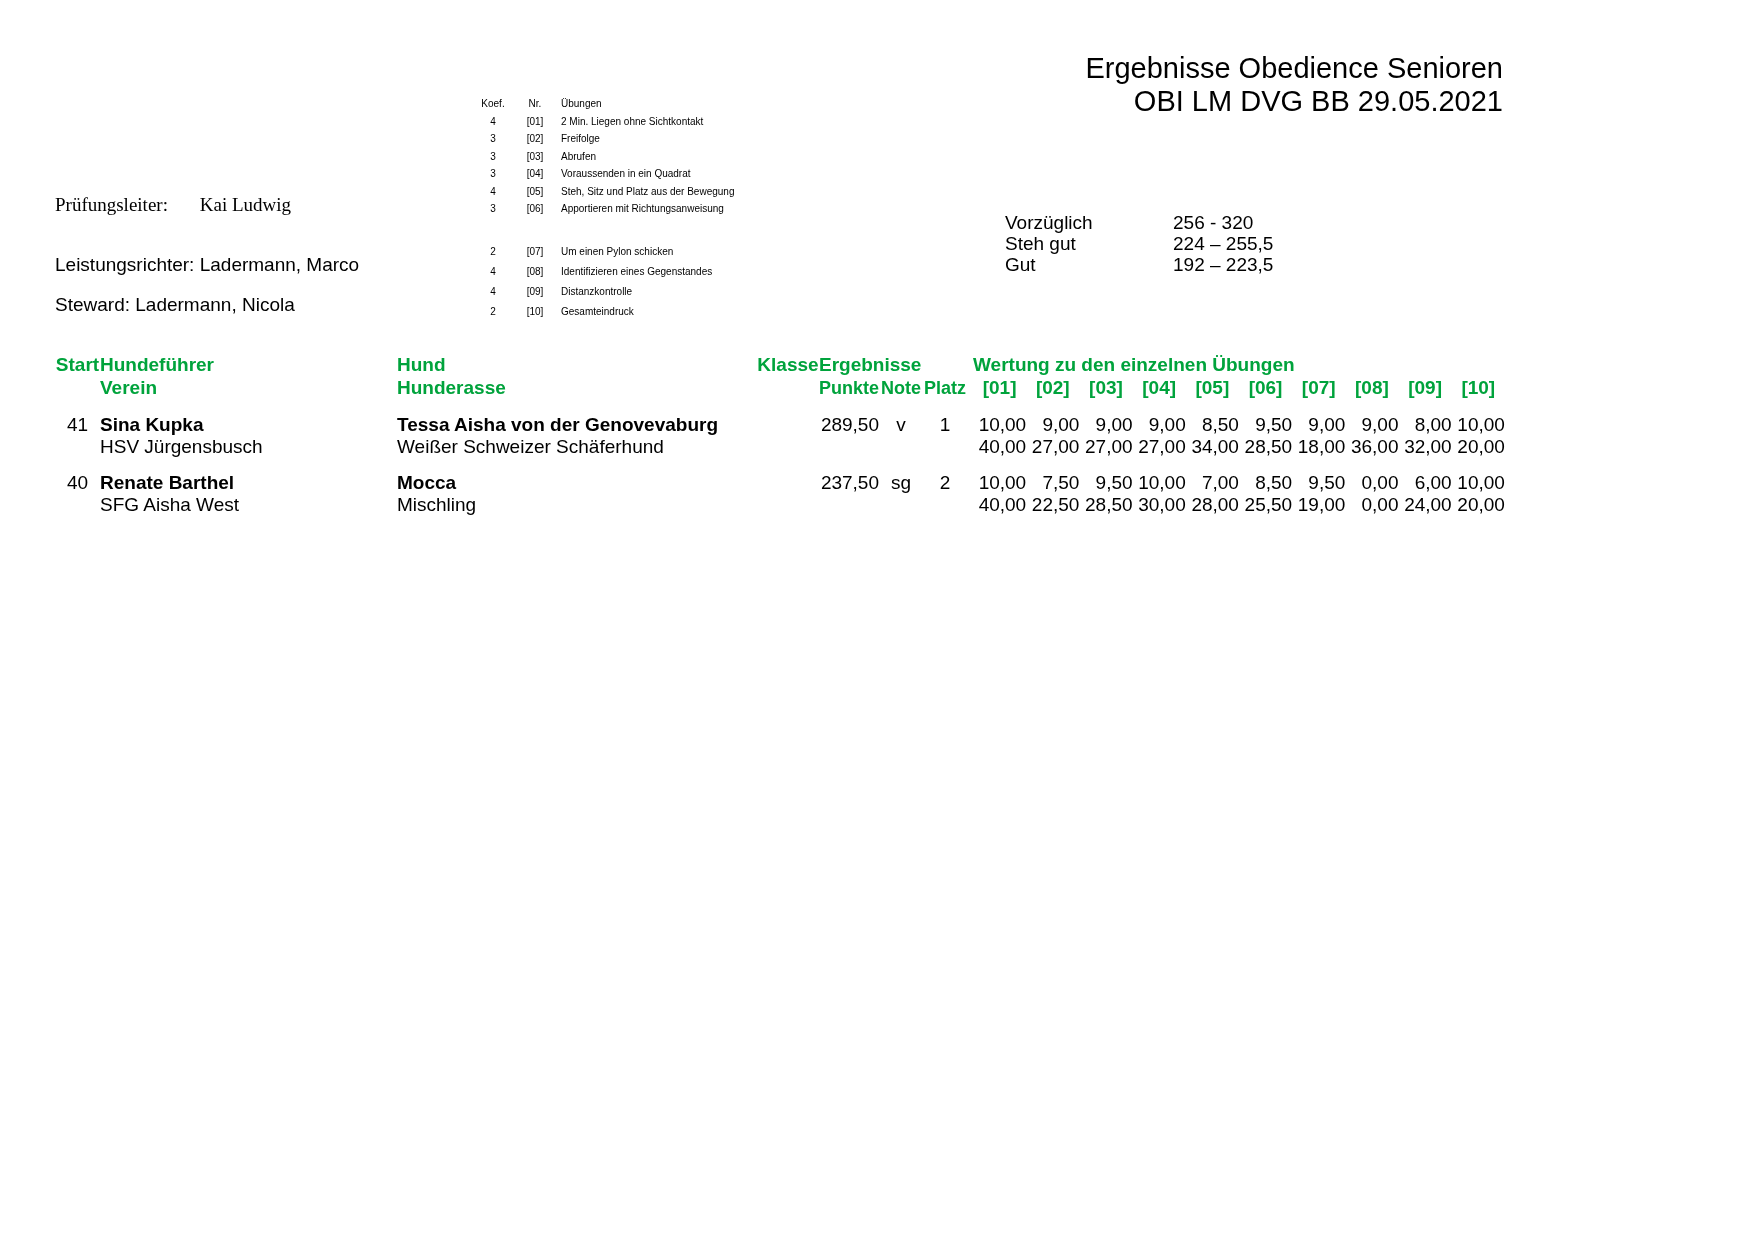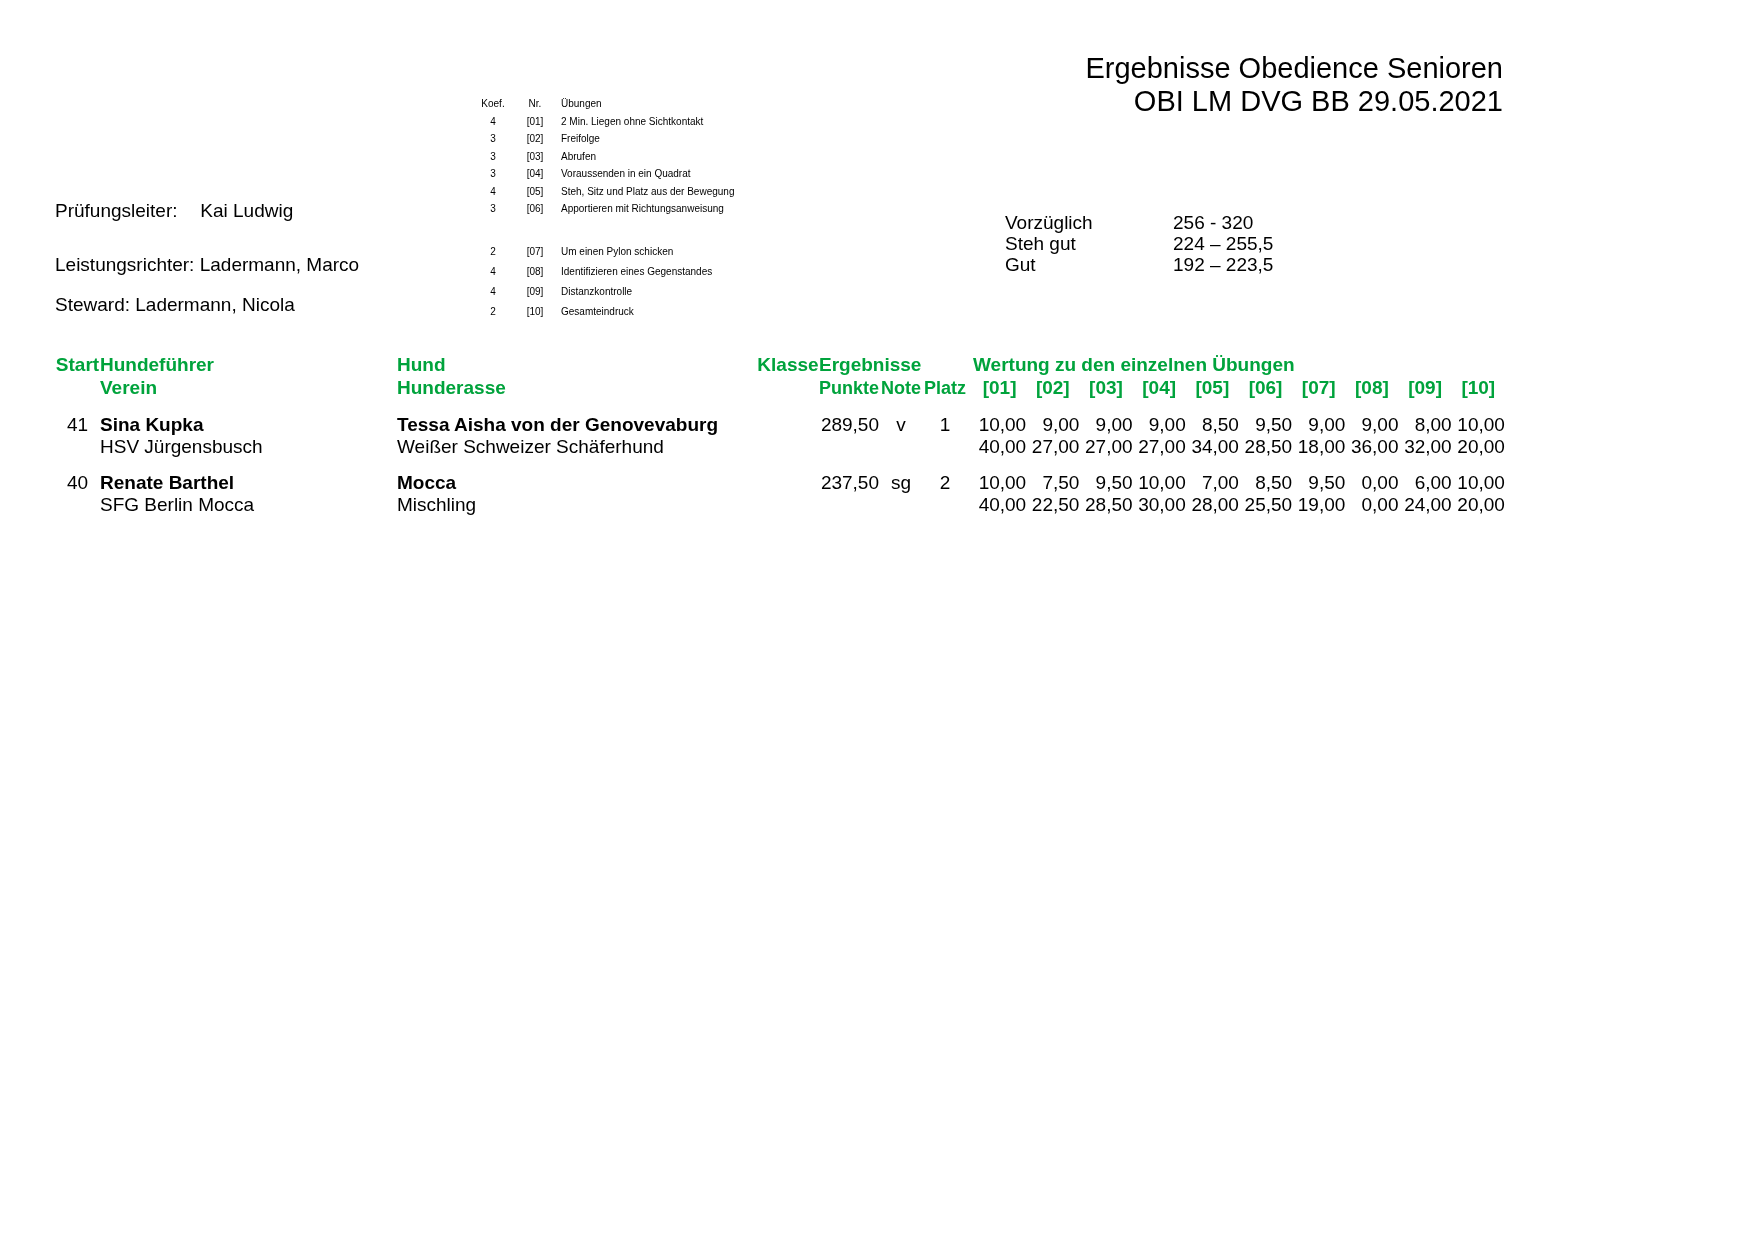--- a/index.html
+++ b/index.html
@@ -36,21 +36,21 @@
   }
   .ex-row { display: flex; line-height: 17.5px; white-space: nowrap; }
   .ex-row.tall { line-height: 20px; }
   .ex-row.gap { margin-top: 24px; }
   .ex-row .koef { width: 40px; text-align: center; flex: 0 0 auto; }
   .ex-row .nr { width: 44px; text-align: center; flex: 0 0 auto; }
   .ex-row .name { padding-left: 4px; }
 
   
   .off-line { position: absolute; left: 55px; font-size: 19px; line-height: 22px; white-space: nowrap; }
-  .off-1 { top: 200px; }
+  .off-1 { top: 194px; font-family: Liberation Serif, serif; }
   .off-2 { top: 254px; }
   .off-3 { top: 294px; }
   .lbl-wide { display: inline-block; width: 140px; }
 
   
   .ratings { position: absolute; left: 1005px; top: 212px; font-size: 19px; }
   .rating-row { display: flex; line-height: 21px; white-space: nowrap; }
   .rating-row .rlabel { width: 168px; flex: 0 0 auto; }
 
   
@@ -269,21 +269,21 @@
         <span class="c-score">10,00</span>
         <span class="c-score">7,00</span>
         <span class="c-score">8,50</span>
         <span class="c-score">9,50</span>
         <span class="c-score">0,00</span>
         <span class="c-score">6,00</span>
         <span class="c-score">10,00</span>
       </div>
       <div class="trow">
         <span class="c-start"></span>
-        <span class="c-handler">SFG Berlin Mocca</span>
+        <span class="c-handler">SFG Aisha West</span>
         <span class="c-dog">Mischling</span>
         <span class="c-klasse"></span>
         <span class="c-punkte"></span>
         <span class="c-note"></span>
         <span class="c-platz"></span>
         <span class="c-scoregap"></span>
         <span class="c-score">40,00</span>
         <span class="c-score">22,50</span>
         <span class="c-score">28,50</span>
         <span class="c-score">30,00</span>

